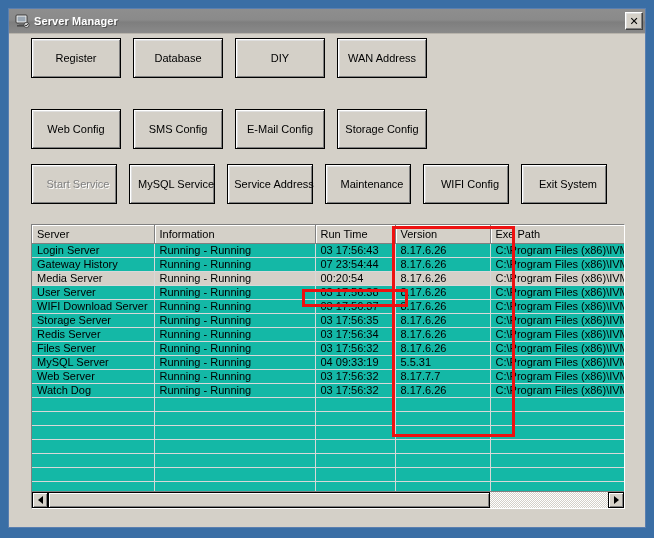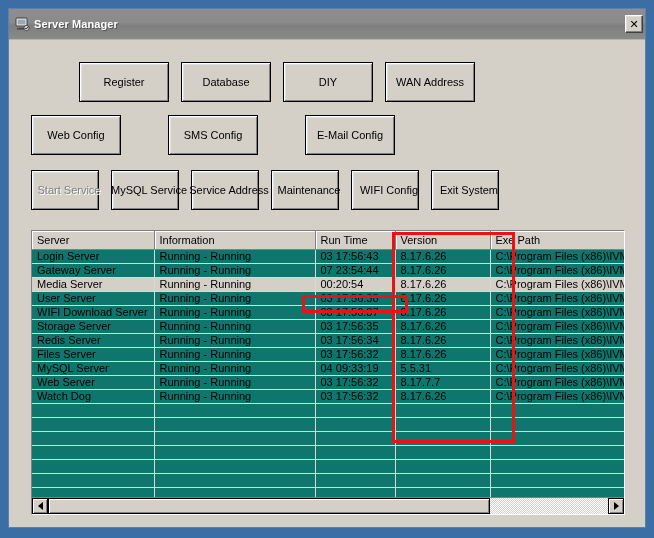--- a/index.html
+++ b/index.html
@@ -24,21 +24,21 @@
     height: 520px;
     background: #d4d0c8;
     border: 1px solid #5a7fb0;
     box-sizing: border-box;
     display: flex;
     flex-direction: column;
   }
 
   
   #titlebar {
-    height: 31px;
+    height: 25px;
     background: linear-gradient(to bottom, #8e8e8e 0%, #8a8a8a 45%, #7e7e7e 55%, #8a8a8a 100%);
     border-bottom: 1px solid #b8b4ac;
     display: flex;
     align-items: center;
     padding: 0 2px 0 5px;
     box-sizing: border-box;
     flex: 0 0 auto;
     position: relative;
   }
   #app-icon {
@@ -85,22 +85,22 @@
     position: relative;
     background: #d4d0c8;
   }
 
   
   .btn-row {
     position: absolute;
     left: 22px;
     display: flex;
   }
-  #btn-row-0 { top: 22px; margin-left: 48px; }
-  #btn-row-1 { top: 75px; gap: 35px; }
+  #btn-row-0 { top: 4px; }
+  #btn-row-1 { top: 75px; }
   #btn-row-2 { top: 130px; }
 
   .btn {
     width: 90px;
     height: 40px;
     margin-right: 12px;
     background: #d4d0c8;
     border: 1px solid #000000;
     box-shadow: inset 1px 1px 0 #ffffff,
                 inset -1px -1px 0 #808080,
@@ -112,21 +112,21 @@
     justify-content: center;
     cursor: default;
     box-sizing: border-box;
     font-family: "Liberation Sans", sans-serif;
     white-space: nowrap;
   }
   .btn.disabled {
     color: #808080;
     text-shadow: 1px 1px 0 #ffffff;
   }
-  #btn-row-2 .btn { width: 68px; margin-right: 12px; padding-left: 8px; }
+  #btn-row-2 .btn { width: 86px; margin-right: 12px; padding-left: 8px; }
 
   
   #grid-outer {
     position: absolute;
     left: 22px;
     top: 190px;
     width: 594px;
     height: 285px;
     background: #ffffff;
     border-top: 1px solid #808080;
@@ -135,21 +135,21 @@
     border-bottom: 1px solid #ffffff;
     box-sizing: border-box;
     overflow: hidden;
     display: flex;
     flex-direction: column;
   }
   #grid-scroll {
     flex: 1 1 auto;
     overflow: hidden;
     position: relative;
-    background: #0f766e;
+    background: #14b8a6;
   }
   table.grid {
     border-collapse: collapse;
     table-layout: fixed;
     width: 615px;
     font-size: 11px;
     font-family: "Liberation Sans", sans-serif;
   }
   table.grid col.c-server   { width: 122px; }
   table.grid col.c-info     { width: 161px; }
@@ -290,20 +290,21 @@
     <div class="btn-row" id="btn-row-0">
         <div class="btn">Register</div>
         <div class="btn">Database</div>
         <div class="btn">DIY</div>
         <div class="btn">WAN Address</div>
       </div>
     <div class="btn-row" id="btn-row-1">
         <div class="btn">Web Config</div>
         <div class="btn">SMS Config</div>
         <div class="btn">E-Mail Config</div>
+        <div class="btn">Storage Config</div>
       </div>
     <div class="btn-row" id="btn-row-2">
         <div class="btn disabled">Start Service</div>
         <div class="btn">MySQL Service</div>
         <div class="btn">Service Address</div>
         <div class="btn">Maintenance</div>
         <div class="btn">WIFI Config</div>
         <div class="btn">Exit System</div>
       </div>
 
@@ -328,21 +329,21 @@
           </thead>
           <tbody id="grid-body">
               <tr class="">
                 <td>Login Server</td>
                 <td>Running - Running</td>
                 <td>03 17:56:43</td>
                 <td>8.17.6.26</td>
                 <td>C:\Program Files (x86)\IVM</td>
               </tr>
               <tr class="">
-                <td>Gateway Server</td>
+                <td>Gateway History</td>
                 <td>Running - Running</td>
                 <td>07 23:54:44</td>
                 <td>8.17.6.26</td>
                 <td>C:\Program Files (x86)\IVM</td>
               </tr>
               <tr class="row-selected">
                 <td>Media Server</td>
                 <td>Running - Running</td>
                 <td>00:20:54</td>
                 <td>8.17.6.26</td>

